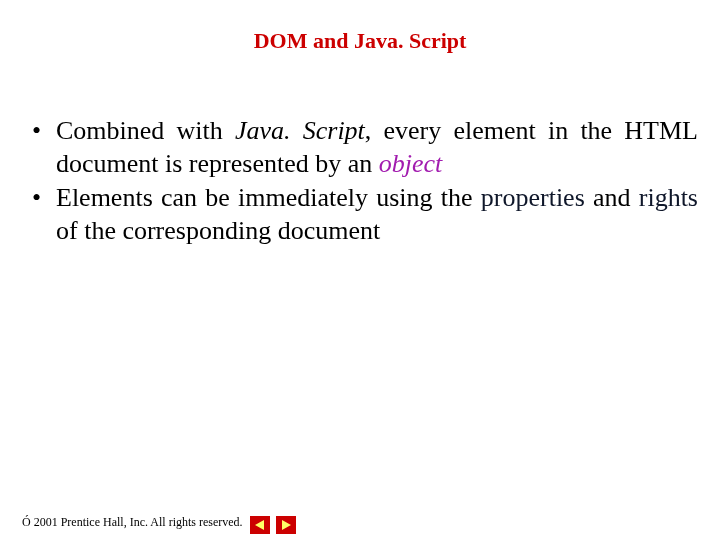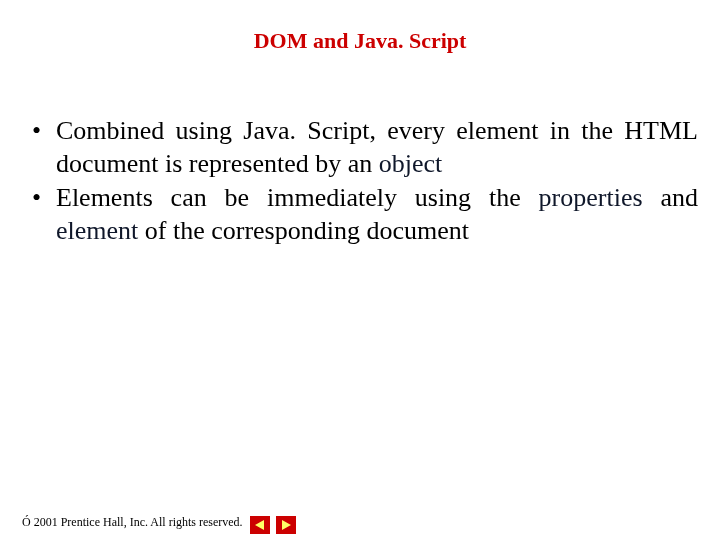--- a/index.html
+++ b/index.html
@@ -50,22 +50,22 @@
     text-align: justify;
     text-justify: inter-word;
   }
   .body li::before {
     content: "•";
     position: absolute;
     left: 6px;
     top: 0;
     color: #000000;
   }
-  .italic { }
-  .red-it { color: #0f172a; }
+  .italic { font-style: italic; }
+  .red-it { font-style: italic; color: #a21caf; }
   .blue { color: #0f172a; }
   .footer {
     position: absolute;
     left: 22px;
     bottom: 20px;
     font-size: 12px;
     color: #000000;
     display: flex;
     align-items: center;
     gap: 3px;
@@ -91,24 +91,24 @@
 </head>
 <body>
 
 <div class="slide">
 
   <div class="title">DOM and Java. Script</div>
 
   <div class="body">
     <ul>
       <li>
-        <span>Combined using </span><span class="italic">Java. Script</span><span>, every element in the HTML document is represented by an </span><span class="red-it">object</span><span></span>
+        <span>Combined with </span><span class="italic">Java. Script</span><span>, every element in the HTML document is represented by an </span><span class="red-it">object</span><span></span>
       </li>
       <li>
-        <span>Elements can be immediately using the </span><span class="blue">properties</span><span> and </span><span class="blue">element</span><span> of the corresponding document</span>
+        <span>Elements can be immediately using the </span><span class="blue">properties</span><span> and </span><span class="blue">rights</span><span> of the corresponding document</span>
       </li>
     </ul>
   </div>
 
   <div class="footer">
     <span>Ó</span>
       <span> 2001 Prentice Hall, Inc.  All rights reserved.</span>
   </div>
 
   <div class="nav">

